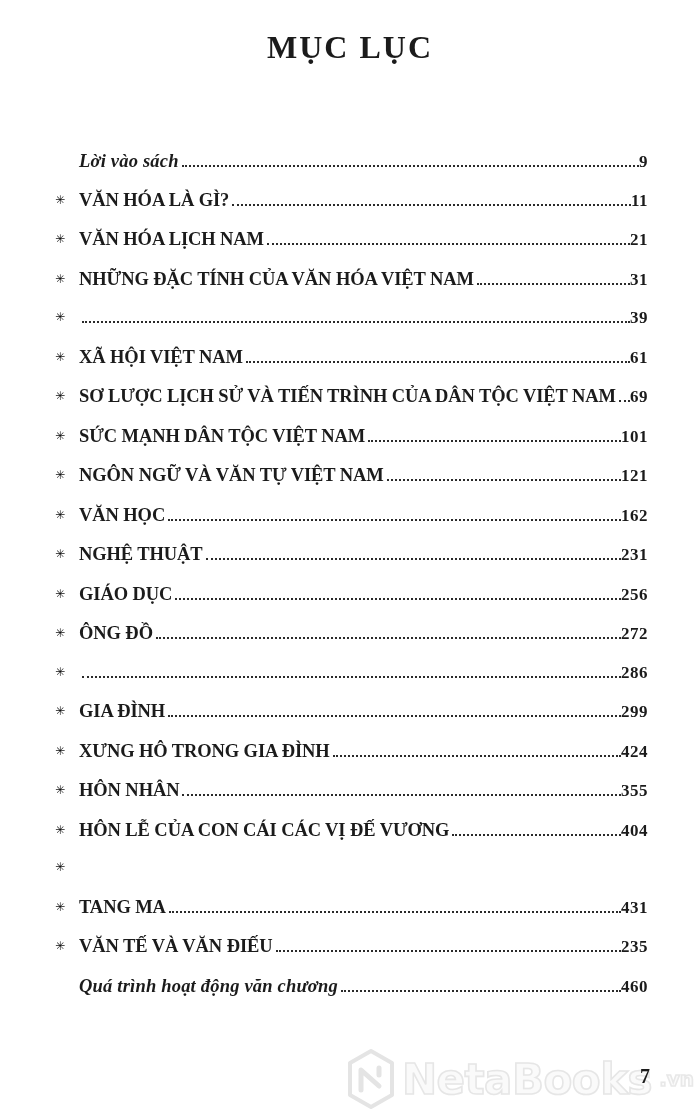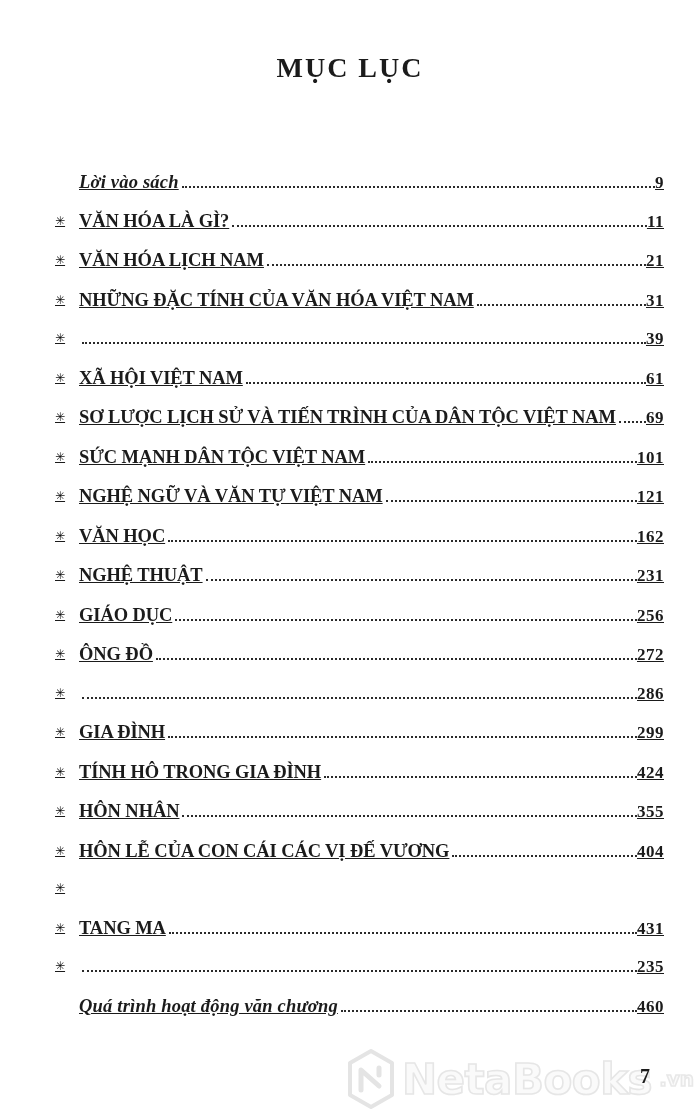--- a/index.html
+++ b/index.html
@@ -5,30 +5,29 @@
   html,body { margin:0; padding:0; background:#ffffff; }
   .page {
     position:relative;
     width:700px; height:1120px;
     background:#ffffff;
     font-family:"Liberation Serif", serif;
     color:#1b1b1b;
     overflow:hidden;
   }
   .page-title {
-    margin:46px 0 0 0;
+    margin:25px 0 0 0;
     text-align:center;
-    font-size:28px;
+    font-size:32px;
     line-height:44px;
     font-weight:700;
     letter-spacing:2px;
   }
   .toc {
-    margin:80px 36px 0 55px;
-    text-decoration:underline;
+    margin:80px 52px 0 55px;
   }
   .toc-row {
     display:flex;
     align-items:baseline;
     white-space:nowrap;
     font-size:18.5px;
     line-height:24px;
     font-weight:700;
     margin-bottom:13.5px;
   }
@@ -137,21 +136,21 @@
     <span class="pageno">69</span>
   </div>
       <div class="toc-row">
     <span class="bullet">✳</span>
     <span class="label">SỨC MẠNH DÂN TỘC VIỆT NAM</span>
     <span class="dots"></span>
     <span class="pageno">101</span>
   </div>
       <div class="toc-row">
     <span class="bullet">✳</span>
-    <span class="label">NGHỆ NGỮ VÀ VĂN TỰ VIỆT NAM</span>
+    <span class="label">NGÔN NGỮ VÀ VĂN TỰ VIỆT NAM</span>
     <span class="dots"></span>
     <span class="pageno">121</span>
   </div>
       <div class="toc-row">
     <span class="bullet">✳</span>
     <span class="label">VĂN HỌC</span>
     <span class="dots"></span>
     <span class="pageno">162</span>
   </div>
       <div class="toc-row">
@@ -178,21 +177,21 @@
     <span class="pageno">286</span>
   </div>
       <div class="toc-row">
     <span class="bullet">✳</span>
     <span class="label">GIA ĐÌNH</span>
     <span class="dots"></span>
     <span class="pageno">299</span>
   </div>
       <div class="toc-row">
     <span class="bullet">✳</span>
-    <span class="label">TÍNH HÔ TRONG GIA ĐÌNH</span>
+    <span class="label">XƯNG HÔ TRONG GIA ĐÌNH</span>
     <span class="dots"></span>
     <span class="pageno">424</span>
   </div>
       <div class="toc-row">
     <span class="bullet">✳</span>
     <span class="label">HÔN NHÂN</span>
     <span class="dots"></span>
     <span class="pageno">355</span>
   </div>
       <div class="toc-row">
@@ -206,20 +205,21 @@
 
   </div>
       <div class="toc-row">
     <span class="bullet">✳</span>
     <span class="label">TANG MA</span>
     <span class="dots"></span>
     <span class="pageno">431</span>
   </div>
       <div class="toc-row">
     <span class="bullet">✳</span>
+    <span class="label">VĂN TẾ VÀ VĂN ĐIẾU</span>
     <span class="dots"></span>
     <span class="pageno">235</span>
   </div>
       <div class="toc-row italic gap-before">
     <span class="bullet"></span>
     <span class="label">Quá trình hoạt động văn chương</span>
     <span class="dots"></span>
     <span class="pageno">460</span>
   </div>
     </div>

